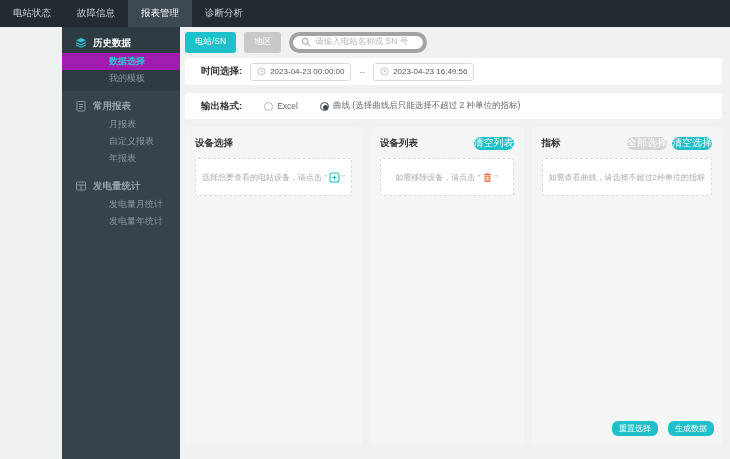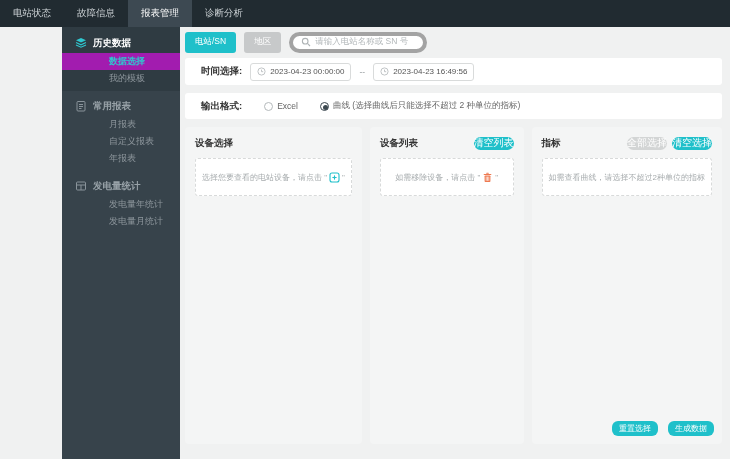--- a/index.html
+++ b/index.html
@@ -128,22 +128,22 @@
     <div class="side-parent">
       <span class="sicon">
         <svg viewBox="0 0 12 12" width="12" height="12">
           <rect x="1.5" y="2" width="9" height="8" rx="1" fill="none" stroke="#8a949b" stroke-width="1"></rect>
           <line x1="1.5" y1="5" x2="10.5" y2="5" stroke="#8a949b" stroke-width="1"></line>
           <line x1="6" y1="5" x2="6" y2="10" stroke="#8a949b" stroke-width="1"></line>
         </svg>
       </span>
       <span class="plabel">发电量统计</span>
     </div>
+    <div class="side-sub">发电量月统计</div>
     <div class="side-sub">发电量年统计</div>
-    <div class="side-sub">发电量月统计</div>
   </div>
 </div>
 
 <div class="main">
 
   <div class="filter-row">
     <button class="btn-sm btn-teal">电站/SN</button>
     <button class="btn-sm btn-gray">地区</button>
     <div class="search-box">
       <span class="sicon" style="width:10px;height:10px;">

